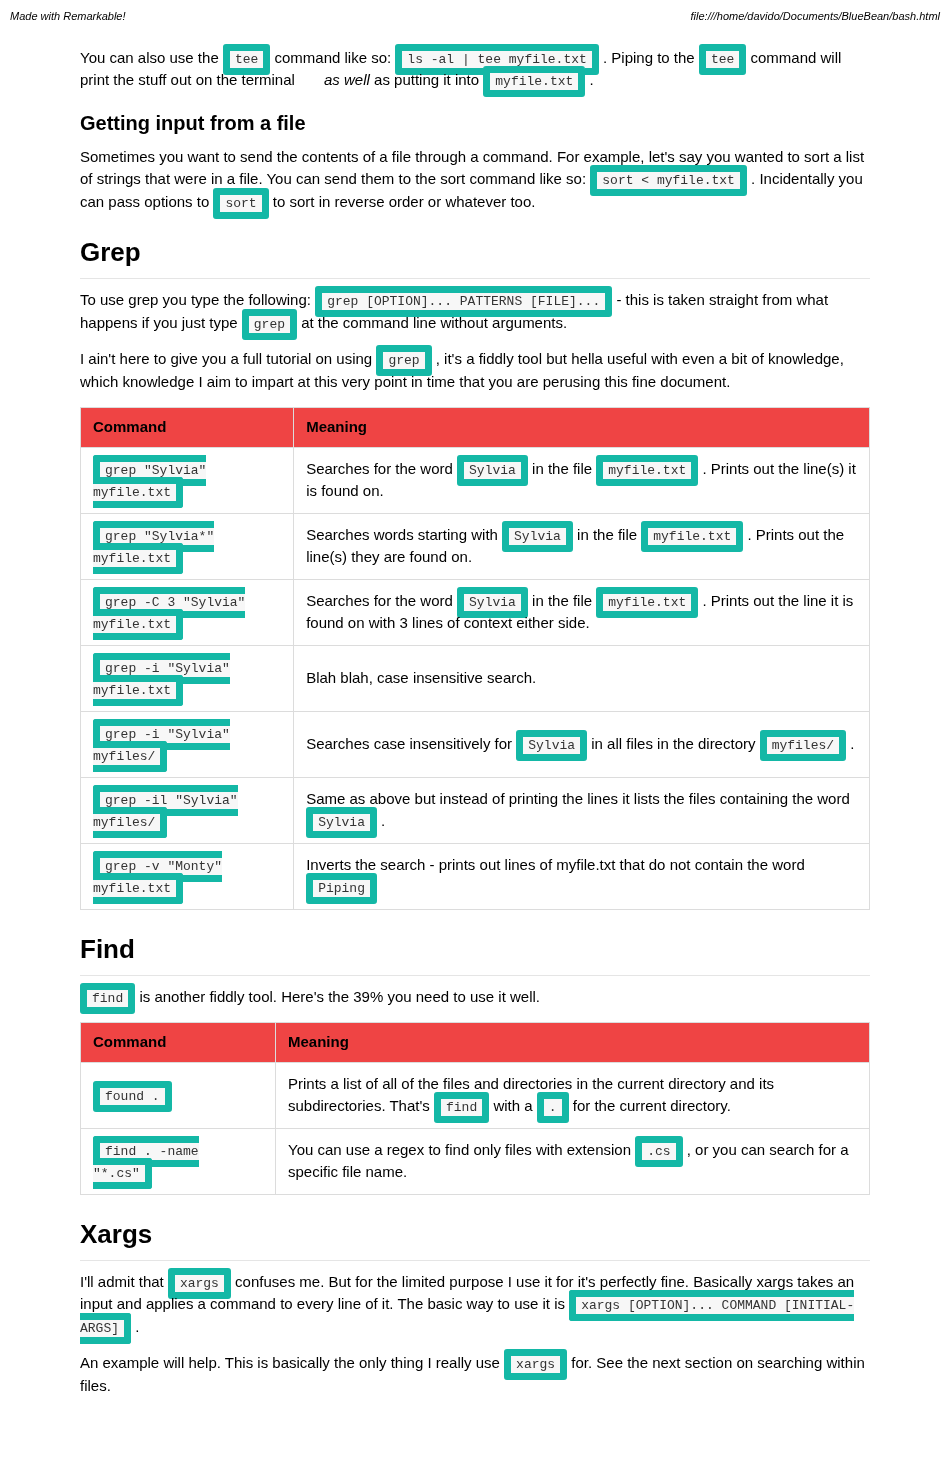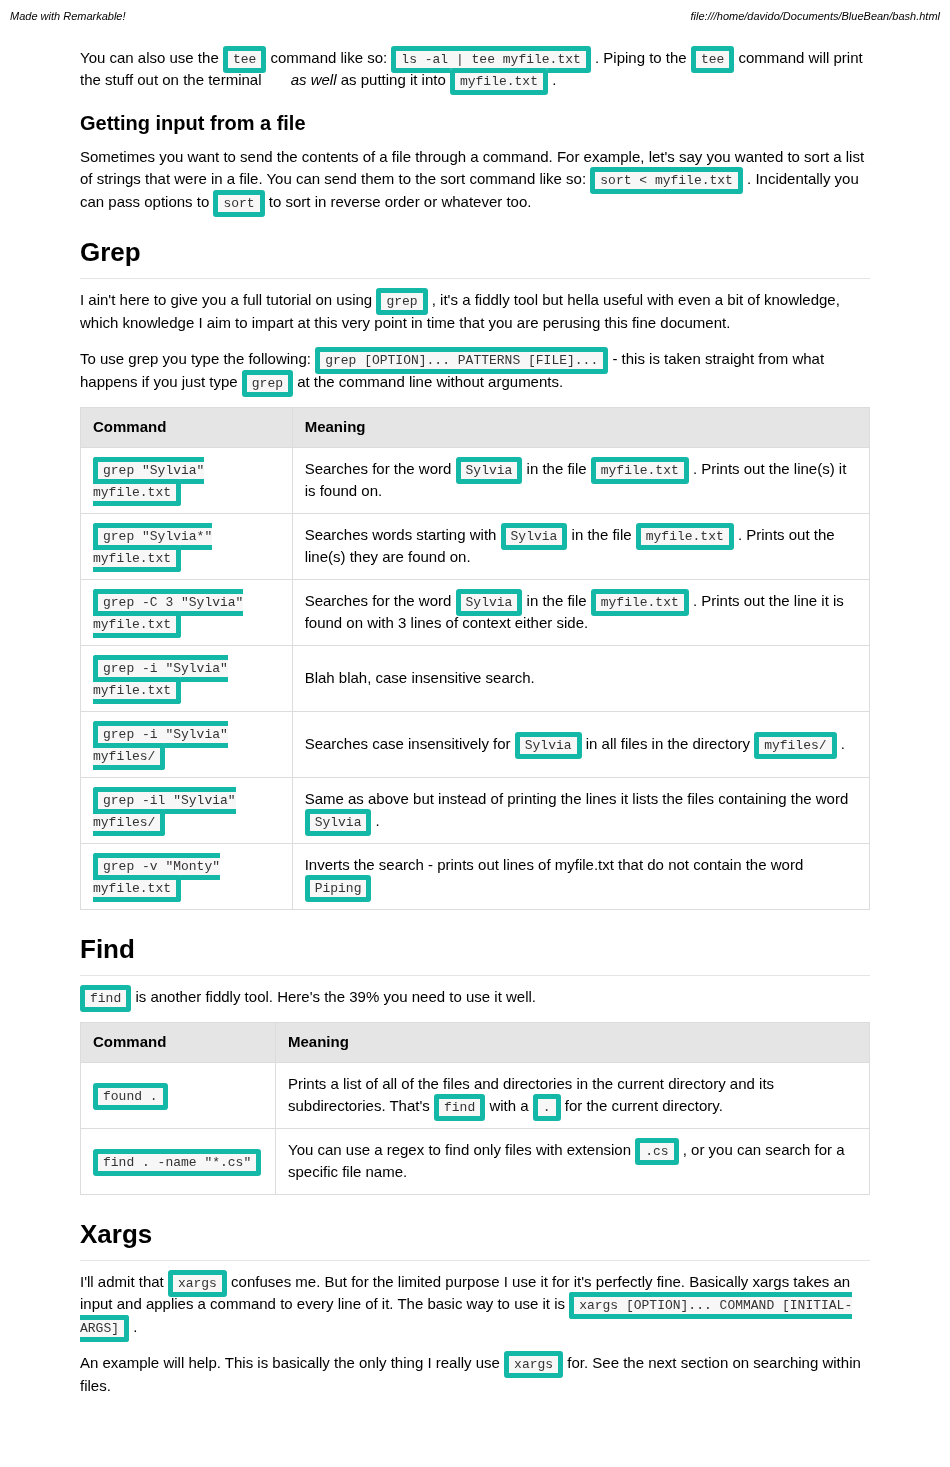--- a/index.html
+++ b/index.html
@@ -40,41 +40,41 @@
   }
   h3.subsection {
     font-size: 20px;
     font-weight: bold;
     margin: 16px 0 8px 0;
   }
   code.inline {
     font-family: Menlo, Consolas, "Courier New", monospace;
     font-size: 13px;
     background: #f7f7f7;
-    border: 5px solid #14b8a6;
+    border: 7px solid #14b8a6;
     border-radius: 3px;
     padding: 1px 5px 1px 5px;
     color: #333;
   }
   em.ital { font-style: italic; margin-left: 25px; }
   table.cmd {
     width: 100%;
     border-collapse: collapse;
     margin: 4px 0 14px 0;
   }
   table.cmd th, table.cmd td {
     border: 1px solid #dcdcdc;
     padding: 10px 12px;
     text-align: left;
     vertical-align: middle;
     font-size: 15px;
   }
   table.cmd th {
     font-weight: bold;
-    background: #e5e5e5;
+    background: #ef4444;
     padding: 8px 12px;
   }
 </style>
 </head>
 <body>
 <div class="page">
 
   <div class="top-line">
     <span>Made with Remarkable!</span>
     <span>file:///home/davido/Documents/BlueBean/bash.html</span>
@@ -100,30 +100,30 @@
     <p>
       <span>Sometimes you want to send the contents of a file through a command. For example, let's say you wanted to sort a list of strings that were in a file. You can send them to the sort command like so: </span>
       <code class="inline">sort &lt; myfile.txt</code>
       <span> . Incidentally you can pass options to </span>
       <code class="inline">sort</code>
       <span> to sort in reverse order or whatever too.</span>
     </p>
 
     <h2 class="section">Grep</h2>
     <p>
-      <span>I ain't here to give you a full tutorial on using </span>
-      <code class="inline">grep</code>
-      <span> , it's a fiddly tool but hella useful with even a bit of knowledge, which knowledge I aim to impart at this very point in time that you are perusing this fine document.</span>
-    </p>
-    <p>
       <span>To use grep you type the following: </span>
       <code class="inline">grep [OPTION]... PATTERNS [FILE]...</code>
       <span> - this is taken straight from what happens if you just type </span>
       <code class="inline">grep</code>
       <span> at the command line without arguments.</span>
+    </p>
+    <p>
+      <span>I ain't here to give you a full tutorial on using </span>
+      <code class="inline">grep</code>
+      <span> , it's a fiddly tool but hella useful with even a bit of knowledge, which knowledge I aim to impart at this very point in time that you are perusing this fine document.</span>
     </p>
 
     <table class="cmd">
       <thead>
         <tr>
           <th>Command</th>
           <th>Meaning</th>
         </tr>
       </thead>
       <tbody id="grep-tbody">

